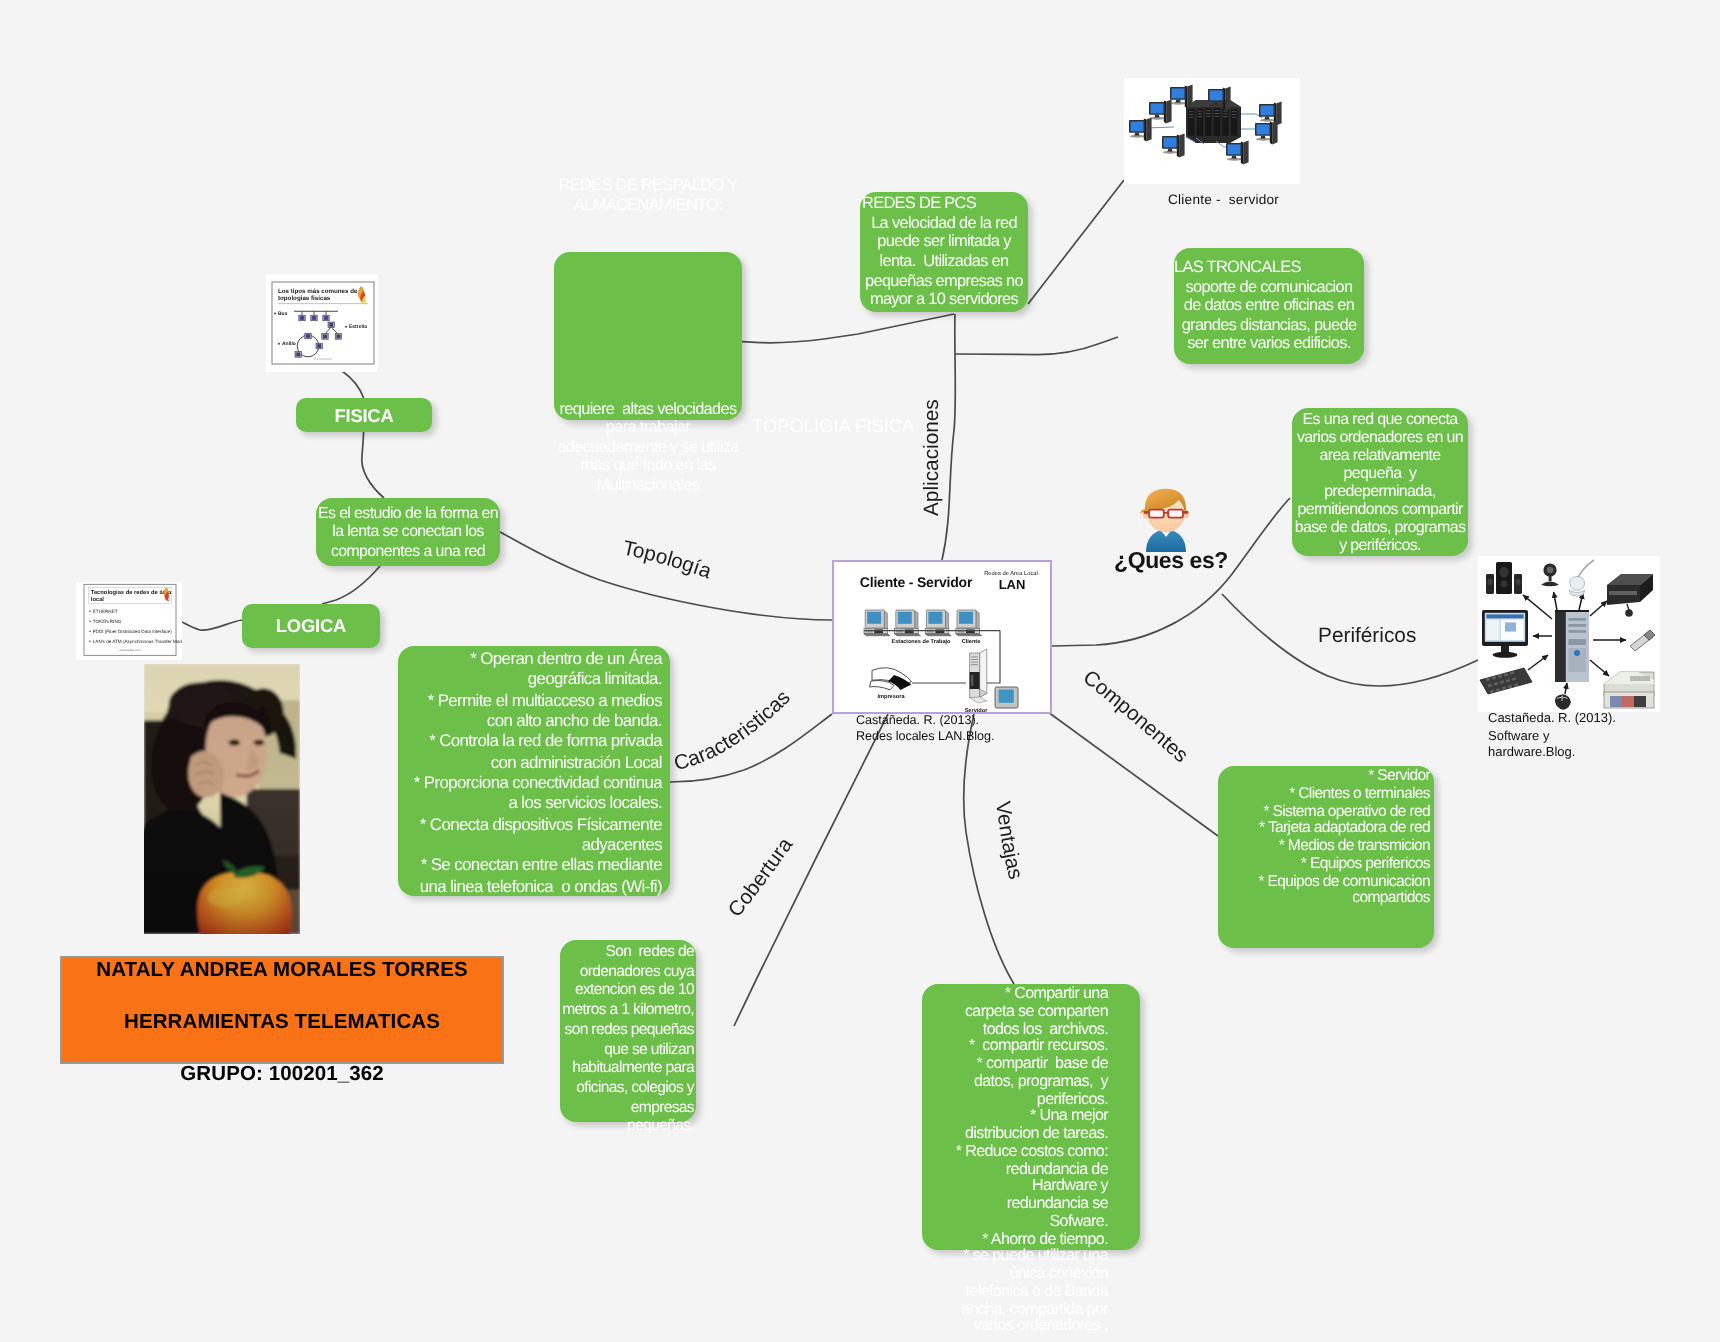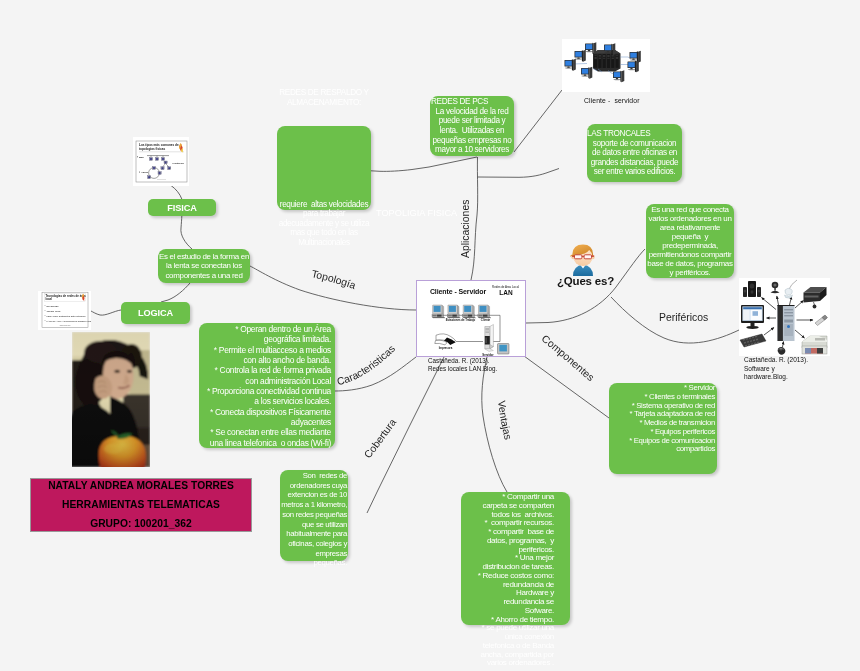--- a/index.html
+++ b/index.html
@@ -20,24 +20,24 @@
   .node.mid{display:flex;align-items:flex-start;justify-content:center;flex-direction:column;}
 
   .pill{position:absolute;background:#6cc04a;border-radius:5px;color:#fff;
         box-sizing:border-box;text-align:center;
         box-shadow:2px 2px 3px rgba(0,0,0,.18);
         display:flex;align-items:center;justify-content:center;font-weight:bold;}
 
   .imgbox{position:absolute;background:#fff;box-sizing:border-box;}
   .caption{position:absolute;color:#111;font-size:7.2px;white-space:pre;line-height:1.32;}
 
-  .titlebox{position:absolute;background:#be185d;border:1px solid #999;
+  .titlebox{position:absolute;background:#f97316;border:1px solid #999;
             box-sizing:border-box;display:flex;flex-direction:column;
-            align-items:center;justify-content:space-between;
-            font-weight:bold;color:#000;}
+            align-items:center;justify-content:flex-start;
+            font-weight:bold;color:#000;gap:12px;}
 
   
   .node{font-size:8.2px;letter-spacing:-0.33px;line-height:9.6px;}
   #n-redes-pcs{left:430px;top:96px;width:84px;height:60px;padding:2px 1px;}
   #n-respaldo{left:277px;top:126px;width:94px;height:84px;padding:3px 0px;gap:43px;}
   #n-respaldo .sp{font-size:4px;line-height:6px;}
   #n-troncales{left:559px;top:124px;width:95px;height:58px;padding:6px 0px;margin-left:28px;}
   #n-fisica{left:148px;top:199px;width:68px;height:17px;font-size:9.2px;letter-spacing:-.1px;}
   #n-logica{left:121px;top:302px;width:69px;height:22px;font-size:9.2px;letter-spacing:-.1px;}
   #n-topodef{left:158px;top:249px;width:92px;height:34px;padding:2px 1px;font-size:7.95px;letter-spacing:-0.3px;line-height:9.5px;}

